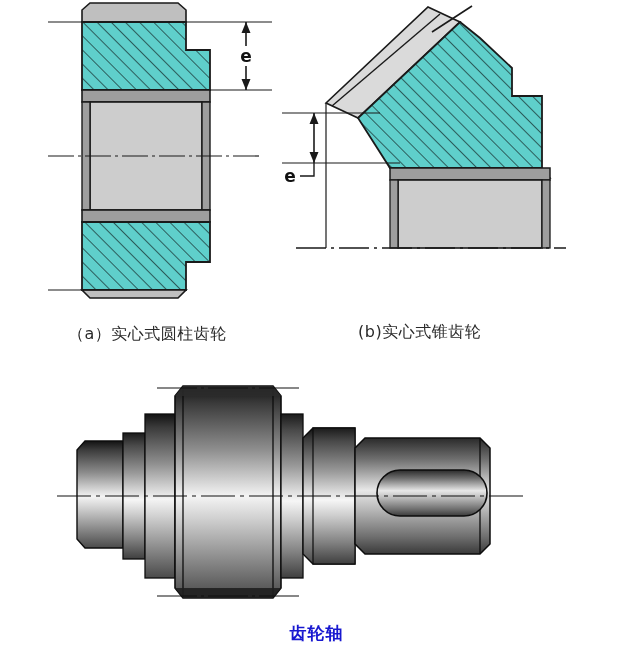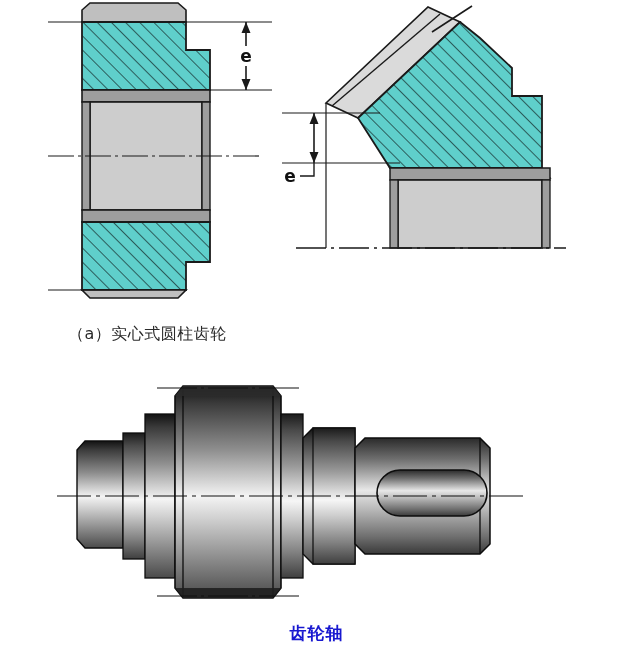--- a/index.html
+++ b/index.html
@@ -171,20 +171,21 @@
         <line x1="34" y1="113" x2="34" y2="163" stroke="#1a1a1a" stroke-width="1.6"></line>
         <path d="M 34,113 l -4.5,11 l 9,0 Z" fill="#1a1a1a"></path>
         <path d="M 34,163 l -4.5,-11 l 9,0 Z" fill="#1a1a1a"></path>
         <polyline points="34,163 34,176 20,176" fill="none" stroke="#1a1a1a" stroke-width="1.4"></polyline>
         <text x="10" y="182" text-anchor="middle" font-family="DejaVu Sans, Liberation Sans, sans-serif" font-size="17" font-weight="bold" fill="#111111">e</text>
       </g>
     </svg>
   </div>
 
   <div class="caption" id="caption-a">（a）实心式圆柱齿轮</div>
+  <div class="caption" id="caption-b">(b)实心式锥齿轮</div>
 
   <div class="fig" id="fig-shaft">
     <svg width="520" height="235" viewBox="0 0 520 235">
       <defs>
 
         <linearGradient id="cyl" x1="0" y1="0" x2="0" y2="1">
           <stop offset="0.00" stop-color="#121212"></stop>
           <stop offset="0.08" stop-color="#3a3a3a"></stop>
           <stop offset="0.30" stop-color="#8e8e8e"></stop>
           <stop offset="0.52" stop-color="#f4f4f4"></stop>

